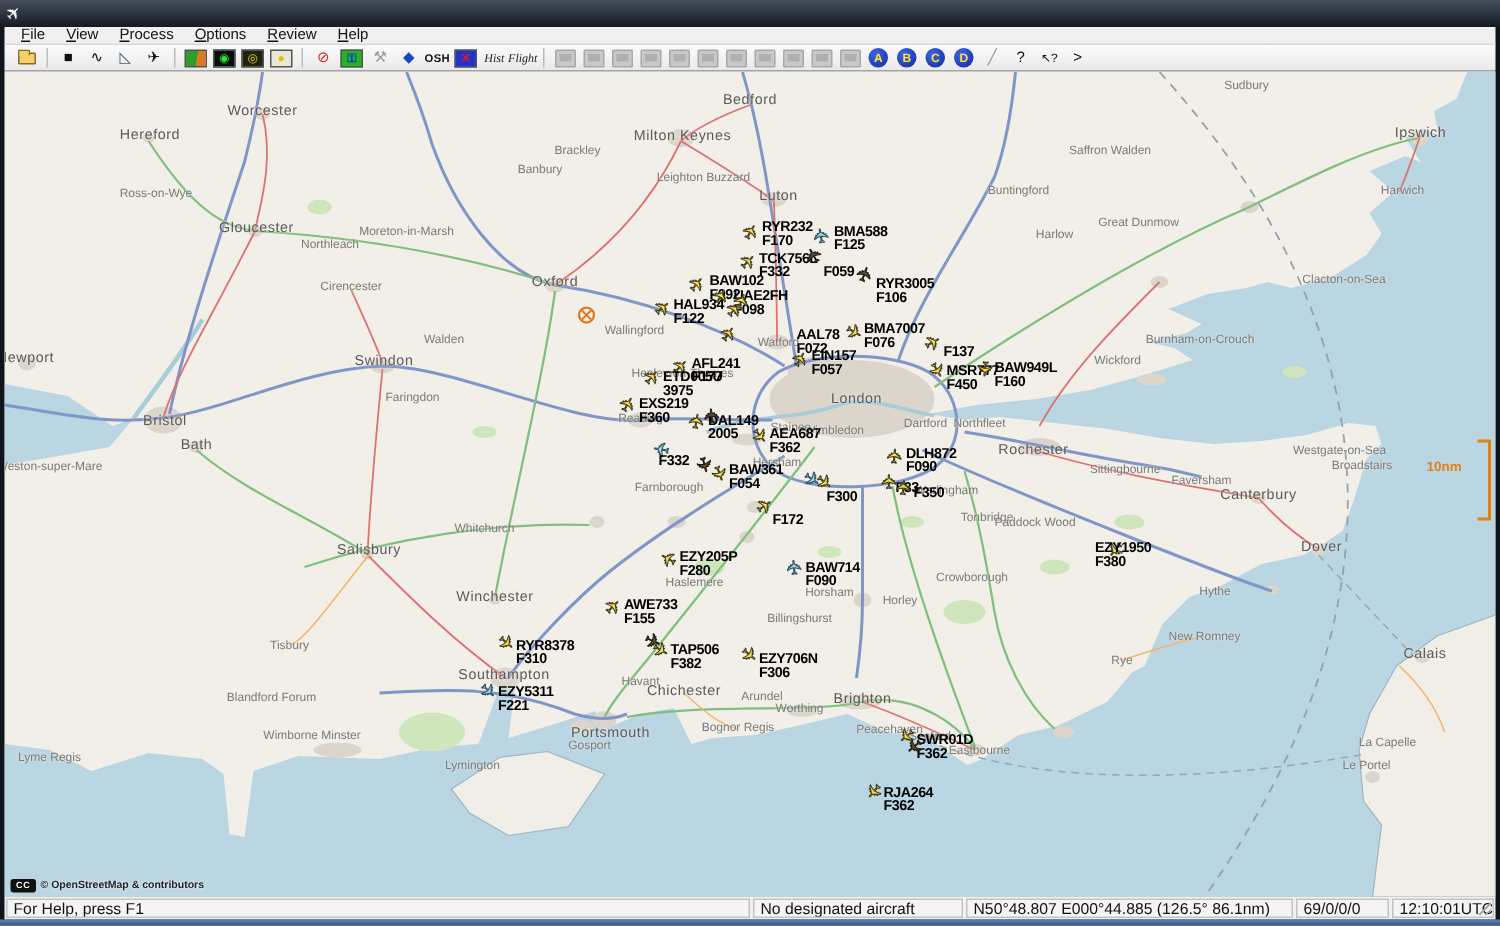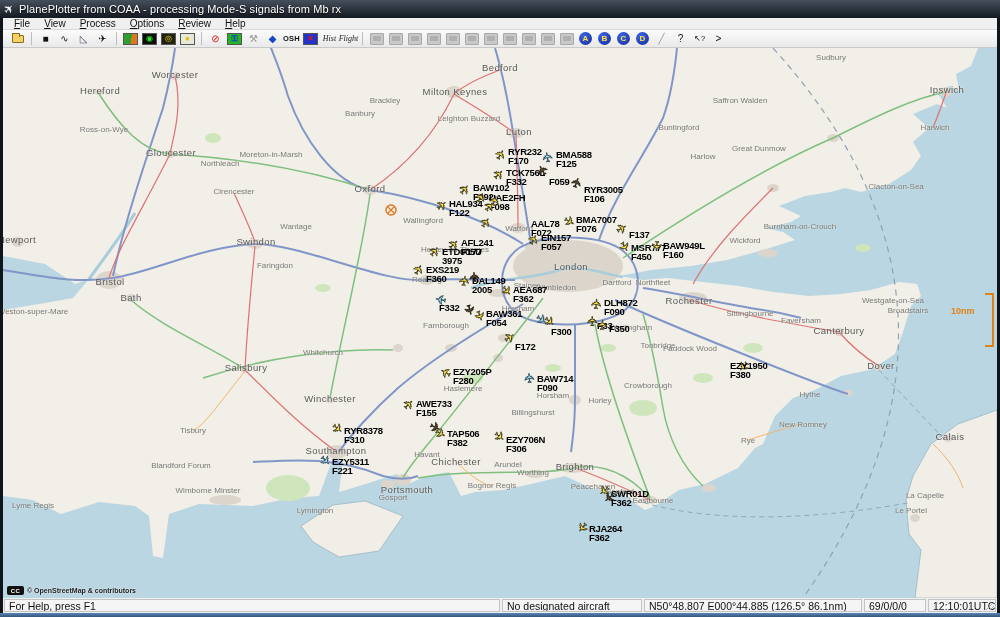--- a/index.html
+++ b/index.html
@@ -89,21 +89,20 @@
   
   #bottomborder{height:4px;flex:0 0 4px;background:linear-gradient(#5a86b4,#33567e);}
 </style>
 </head>
 <body>
 
 <div id="window">
 
   <div id="titlebar">
     <span class="app-ico">✈</span>
-    <span class="ttl">PlanePlotter from COAA - processing Mode-S signals from Mb rx</span>
   </div>
 
   <div id="menubar">
       <span class="menu-item">File</span>
       <span class="menu-item">View</span>
       <span class="menu-item">Process</span>
       <span class="menu-item">Options</span>
       <span class="menu-item">Review</span>
       <span class="menu-item">Help</span>
     </div>
@@ -345,21 +344,21 @@
         <span class="town" style="left: 756px; top: 100px;">Great Dunmow</span>
         <span class="town" style="left: 700px; top: 108px;">Harlow</span>
         <span class="town" style="left: 828px; top: 9px;">Sudbury</span>
         <span class="town b" style="left: 944px; top: 41px;">Ipswich</span>
         <span class="town" style="left: 932px; top: 79px;">Harwich</span>
         <span class="town" style="left: 893px; top: 138px;">Clacton-on-Sea</span>
         <span class="town" style="left: 797px; top: 178px;">Burnham-on-Crouch</span>
         <span class="town" style="left: 742px; top: 192px;">Wickford</span>
         <span class="town b" style="left: 367px; top: 140px;">Oxford</span>
         <span class="town" style="left: 420px; top: 172px;">Wallingford</span>
-        <span class="town" style="left: 293px; top: 178px;">Wantage</span>
+        <span class="town" style="left: 293px; top: 178px;">Walden</span>
         <span class="town" style="left: 272px; top: 169px; margin-top: 48px;">Faringdon</span>
         <span class="town b" style="left: 253px; top: 193px;">Swindon</span>
         <span class="town b" style="left: 14px; top: 191px;">Newport</span>
         <span class="town b" style="left: 107px; top: 233px;">Bristol</span>
         <span class="town b" style="left: 128px; top: 249px;">Bath</span>
         <span class="town" style="left: 30px; top: 263px;">Weston-super-Mare</span>
         <span class="town b" style="left: 243px; top: 319px;">Salisbury</span>
         <span class="town" style="left: 320px; top: 304px;">Whitchurch</span>
         <span class="town b" style="left: 327px; top: 350px;">Winchester</span>
         <span class="town b" style="left: 333px; top: 402px;">Southampton</span>

